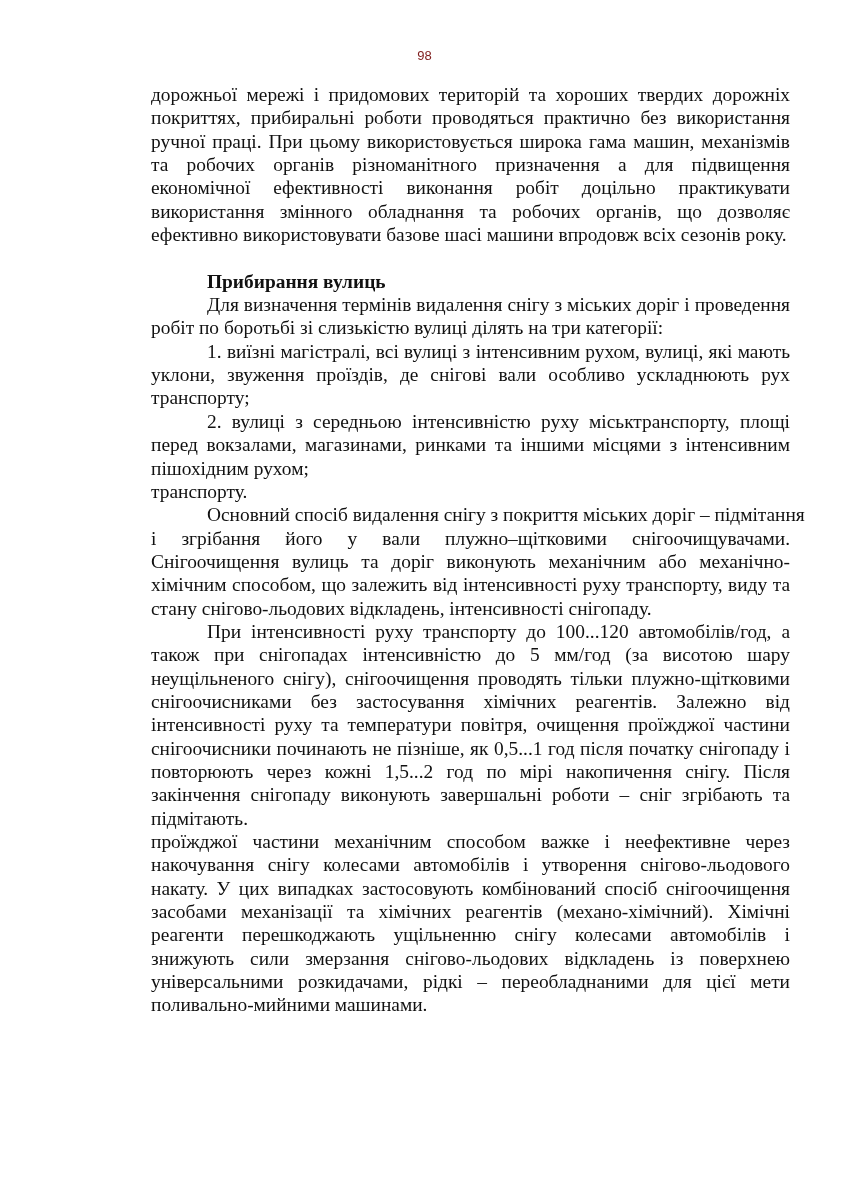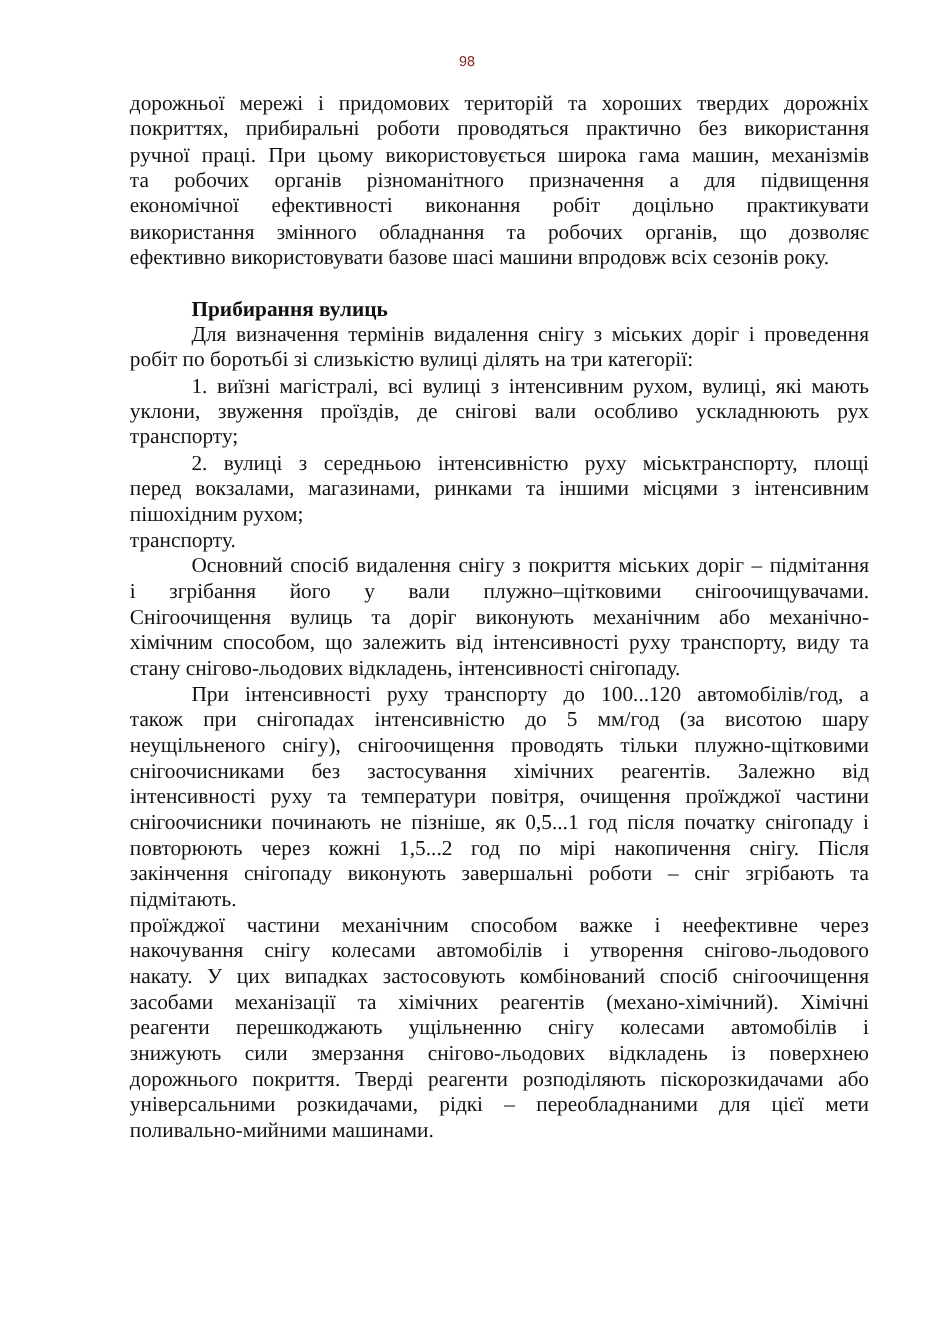--- a/index.html
+++ b/index.html
@@ -12,21 +12,21 @@
     .page-number {
       position: absolute; top: 48px; left: 0; width: 849px; text-align: center;
       font-family: "Liberation Sans", sans-serif; font-size: 13px; color: #7f1d1d;
     }
     .text {
       position: absolute; left: 118px; width: 672px; top: 83px;
       font-size: 19.4px; line-height: 23.35px;
     }
     .line {
       display: block; height: 23.35px; white-space: nowrap;
-      text-align: justify; text-align-last: justify;
+      text-align: justify; text-align-last: justify; margin-left: 33px;
     }
     .line.last { text-align-last: left; font-family: Liberation Serif, serif; }
     .line.indent { padding-left: 56px; }
     .gap { display: block; height: 23.35px; }
     .heading { font-weight: bold; text-align-last: left; }
   </style>
 </head>
 <body>
 
 <div class="page">
@@ -89,18 +89,17 @@
       <span class="line last">підмітають.</span>
     </div>
 
     <div>
       <span class="line">проїжджої частини механічним способом важке і неефективне через</span>
       <span class="line">накочування снігу колесами автомобілів і утворення снігово-льодового</span>
       <span class="line">накату. У цих випадках застосовують комбінований спосіб снігоочищення</span>
       <span class="line">засобами механізації та хімічних реагентів (механо-хімічний). Хімічні</span>
       <span class="line">реагенти перешкоджають ущільненню снігу колесами автомобілів і</span>
       <span class="line">знижують сили змерзання снігово-льодових відкладень із поверхнею</span>
-      <span class="line">дорожнього покриття. Тверді реагенти розподіляють піскорозкидачами або</span>
       <span class="line">універсальними розкидачами, рідкі – переобладнаними для цієї мети</span>
       <span class="line last">поливально-мийними машинами.</span>
     </div>
   </div>
 </div>
 
 </body></html>

